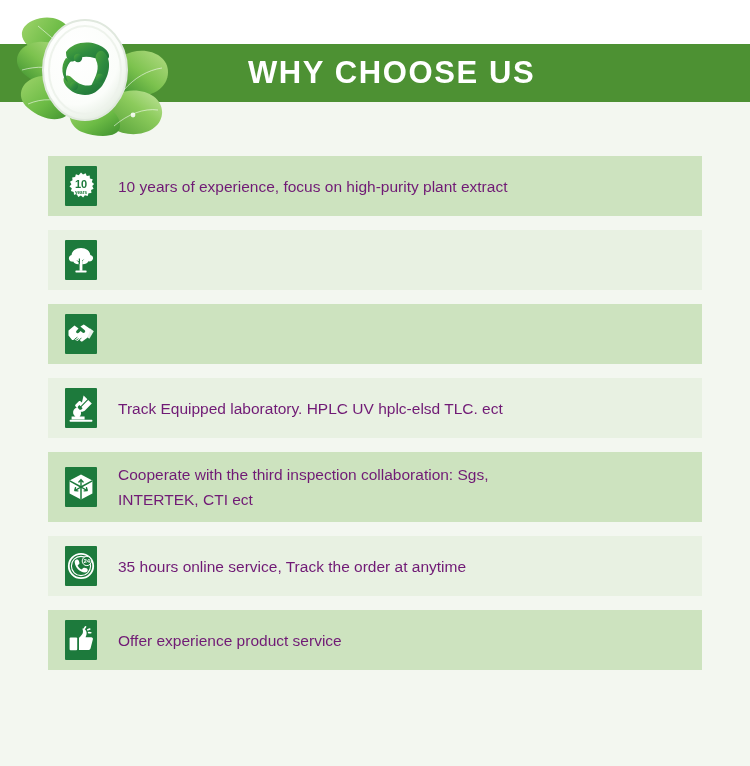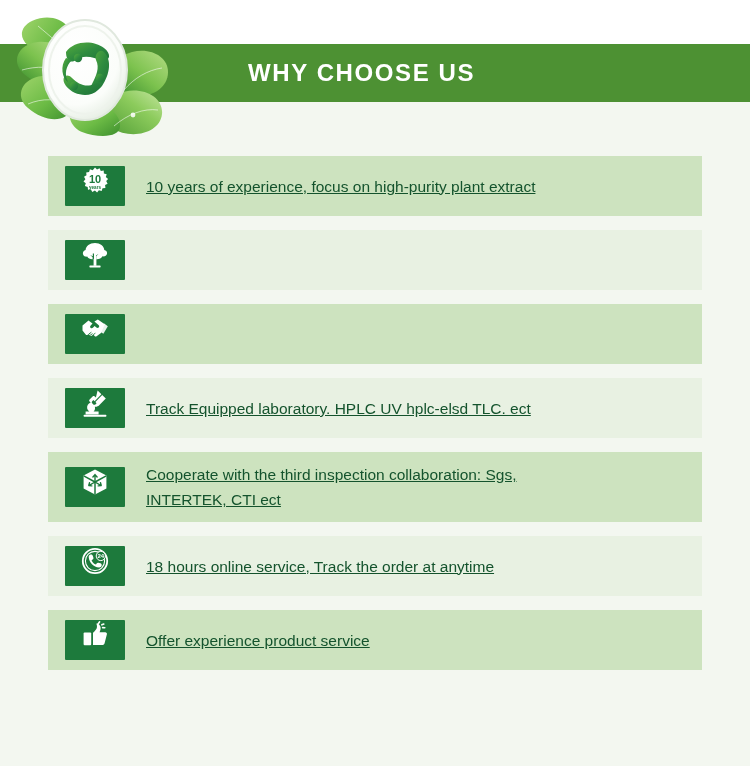--- a/index.html
+++ b/index.html
@@ -34,21 +34,21 @@
     left: 0;
     top: 44px;
     width: 750px;
     height: 58px;
     background: #4d9133;
   }
   .header-title {
     position: absolute;
     left: 248px;
     top: 58px;
-    font-size: 24px;
+    font-size: 31px;
     font-weight: bold;
     letter-spacing: 1.6px;
     color: #ffffff;
     line-height: 30px;
     white-space: nowrap;
   }
   
   .logo {
     position: absolute;
     left: 12px;
@@ -73,38 +73,38 @@
     padding: 10px 0;
     min-height: 58px;
     box-sizing: border-box;
   }
   .row.tint-a { background: #cde3bf; }
   .row.tint-b { background: #e8f1e2; }
   .row:last-child { margin-bottom: 0; }
 
   .icon-tile {
     flex: 0 0 auto;
-    width: 60px;
+    width: 32px;
     height: 40px;
     margin-left: 17px;
     margin-right: 21px;
     background: #1d7a3c;
     border-radius: 1px;
     display: flex;
+    align-items: center;
     justify-content: center;
   }
   .icon-tile svg { display: block; }
 
   .row-text {
     font-size: 15.5px;
-    color: #14532d;
+    color: #701a75;
     line-height: 25px;
     padding-right: 14px;
     white-space: pre-line;
-    text-decoration: underline;
   }
 </style>
 </head>
 <body>
 
 <div class="page">
 
   <div class="panel-bg"></div>
 
   <div class="header-band"></div>
@@ -247,21 +247,21 @@
     <div class="row tint-b">
       <div class="icon-tile">
         <svg width="30" height="30" viewBox="0 0 30 30">
           <circle cx="15" cy="15" r="12.2" fill="none" stroke="#ffffff" stroke-width="1.8"></circle>
           <circle cx="15" cy="15" r="9.6" fill="none" stroke="#ffffff" stroke-width="1.1"></circle>
           <path fill="#ffffff" d="M10.4 8.6 C 11.6 8.1 12.6 8.8 12.9 9.9 L 13.4 11.8 C 13.6 12.6 13.3 13.2 12.6 13.6 L 11.6 14.2 C 12.4 16.2 14 17.8 16 18.6 L 16.6 17.6 C 17 16.9 17.7 16.6 18.4 16.8 L 20.3 17.3 C 21.4 17.6 22.1 18.6 21.6 19.8 C 21.2 20.9 20.2 21.6 19 21.5 C 13.6 21 9.2 16.6 8.7 11.2 C 8.6 10 9.3 9 10.4 8.6 Z"></path>
           <circle cx="20.8" cy="10" r="4.6" fill="#1d7a3c" stroke="#ffffff" stroke-width="1"></circle>
           <text x="20.8" y="12.4" font-family="Liberation Sans, sans-serif" font-size="6" font-weight="bold" fill="#ffffff" text-anchor="middle">24</text>
         </svg>
       </div>
-      <div class="row-text">18 hours online service, Track the order at anytime</div>
+      <div class="row-text">35 hours online service, Track the order at anytime</div>
     </div>
 
     <div class="row tint-a">
       <div class="icon-tile">
         <svg width="30" height="30" viewBox="0 0 30 30">
           <path fill="#ffffff" d="M13 12.8 C 13 12.8 15.6 10.6 16.6 8.4 C 17.2 7 17 5.4 16.6 4.4 C 16.4 3.8 16.9 3.2 17.5 3.4 C 19 3.9 20.4 5.4 20.6 7.6 C 20.8 9.3 20.2 11 19.6 12.2 L 25.2 12.2 C 26.4 12.2 27.2 13.2 26.9 14.3 L 24.6 23.3 C 24.3 24.4 23.4 25.1 22.3 25.1 L 13 25.1 Z"></path>
           <rect x="3.6" y="12.6" width="7.6" height="12.6" rx="1" fill="#ffffff"></rect>
           <g stroke="#ffffff" stroke-width="1.6" stroke-linecap="round">
             <path d="M18.4 3.4 L 19.6 1.8"></path>
             <path d="M21.8 4.8 L 23.8 4"></path>

